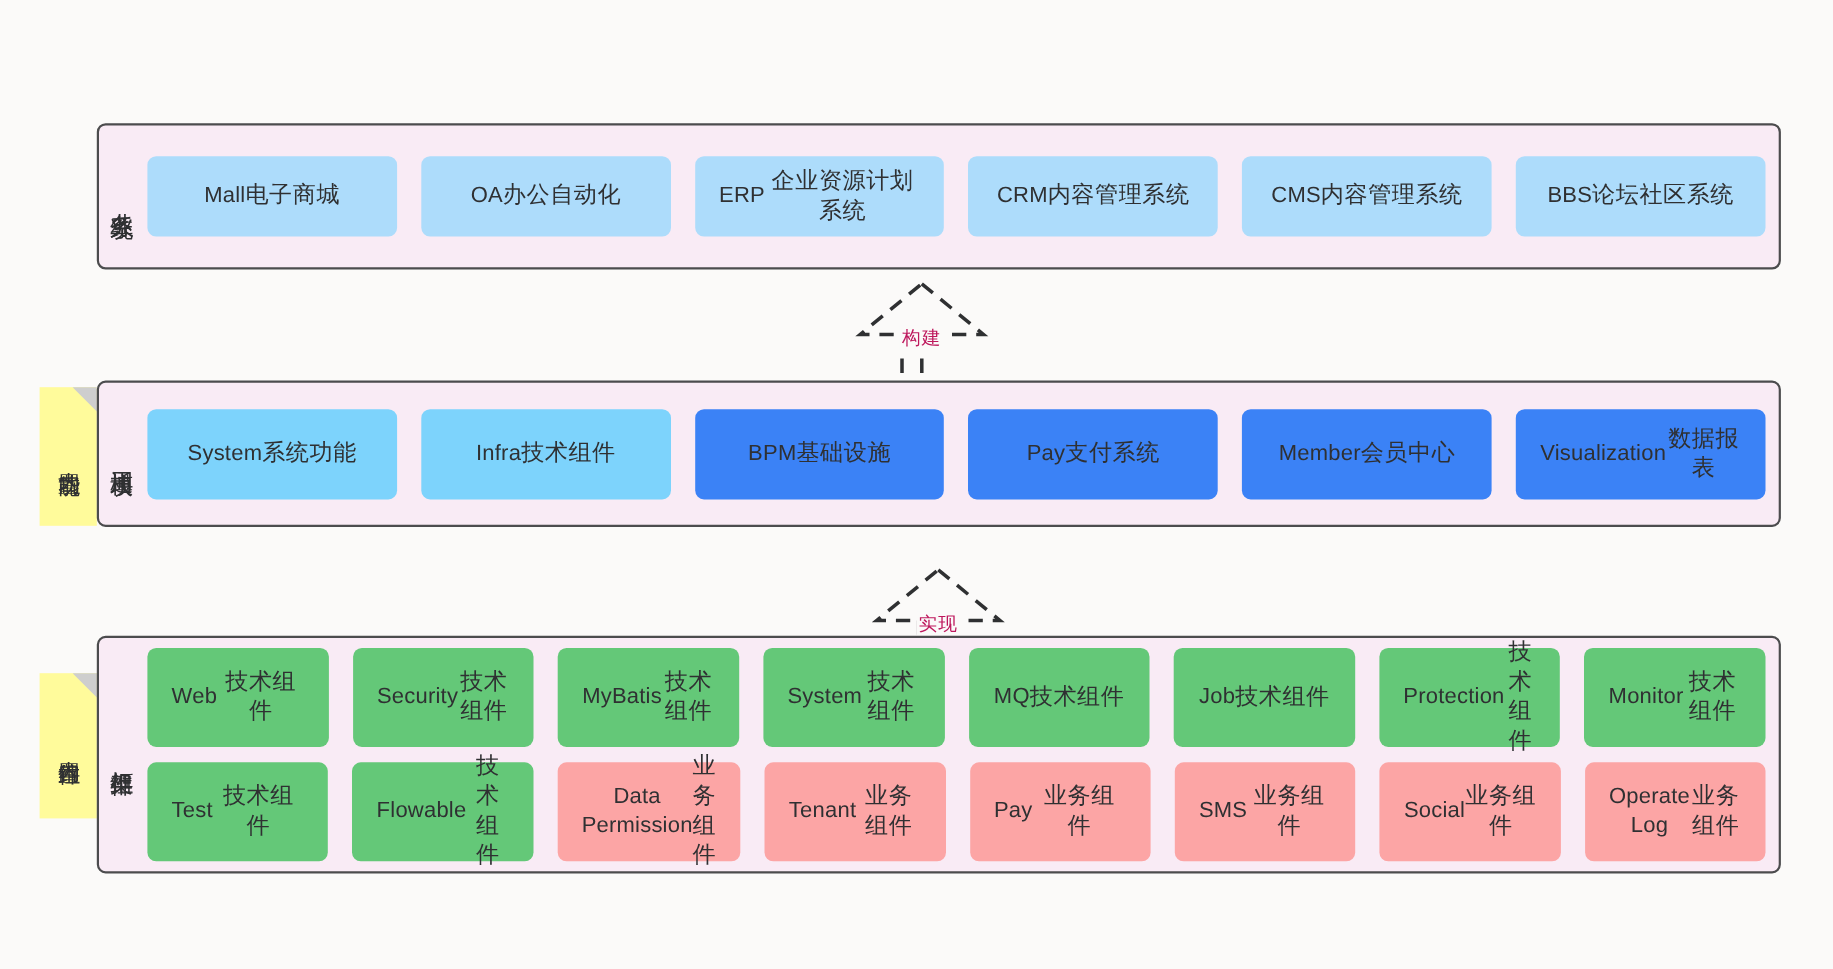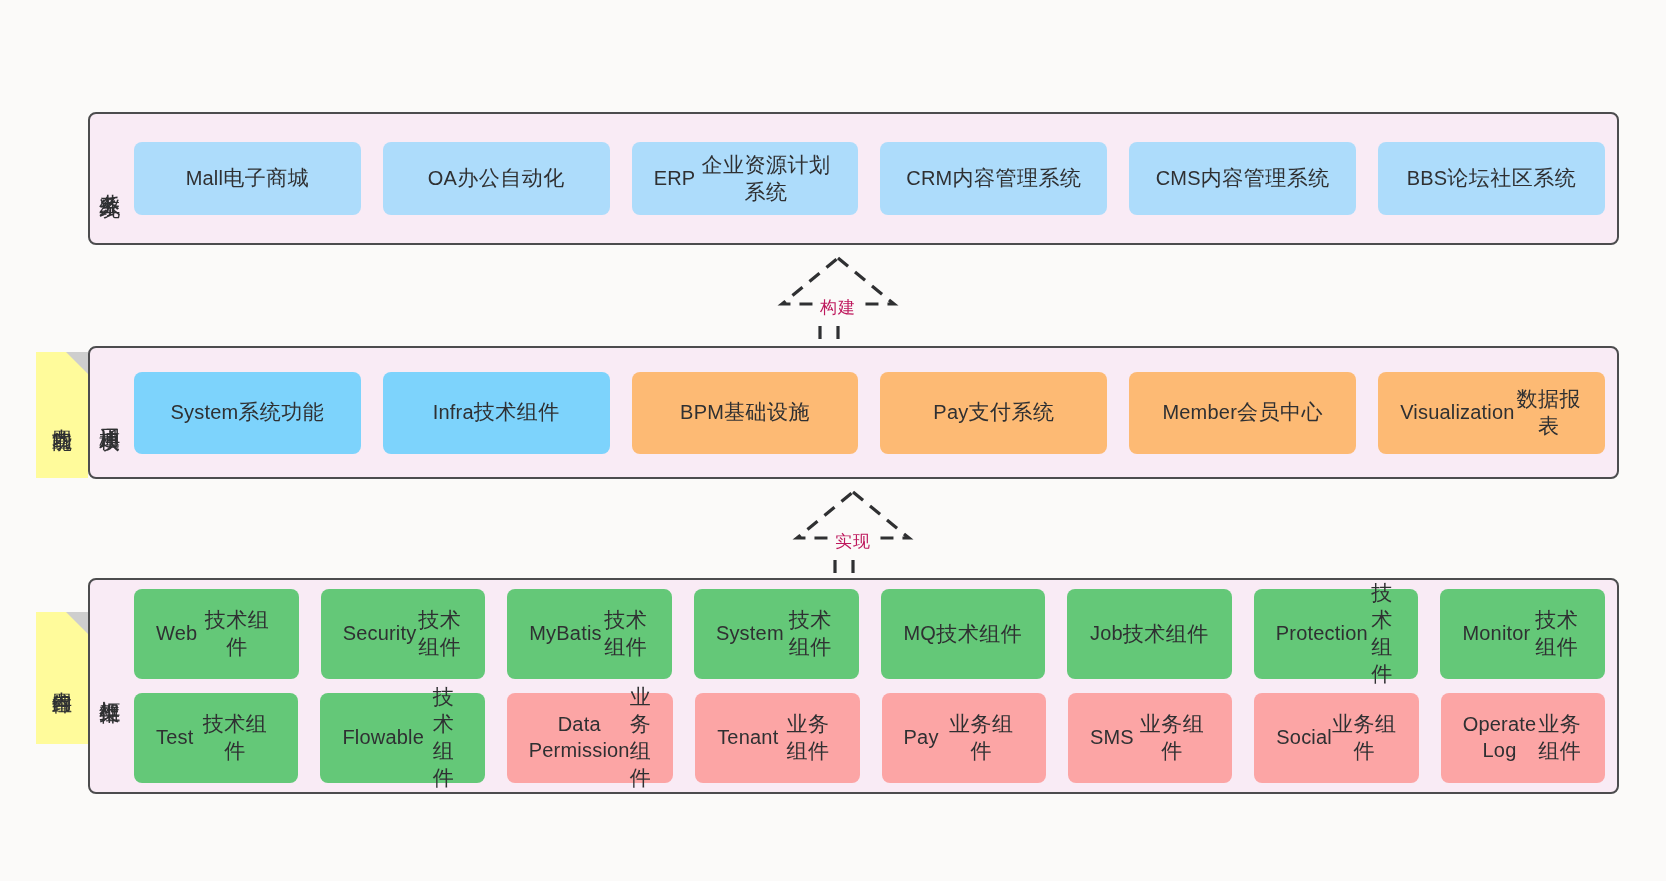--- a/index.html
+++ b/index.html
@@ -79,21 +79,21 @@
     font-size: 20px;
     letter-spacing: .2px;
   }
   .card .cn {
     font-size: 21px;
     letter-spacing: .5px;
   }
 
   .card.blue        { background: #addcfb; }
   .card.red         { background: #7dd3fc; }
-  .card.pink        { background: #fdba74; }
+  .card.pink        { background: #3b82f6; }
   .card.green       { background: #64c878; }
   .card.lightgreen  { background: #fca5a5; }
 
   
   #layer-business   { left: 88px;  top: 112px; width: 1531px; height: 133px; }
   #layer-modules    { left: 88px;  top: 346px; width: 1531px; height: 133px; }
   #layer-framework  { left: 88px;  top: 578px; width: 1531px; height: 216px; }
 
   #layer-business  .row .card  { height: 73px; }
   #layer-modules   .row .card  { height: 82px; }
@@ -146,21 +146,21 @@
     top: 44px;
     font-size: 17px;
     letter-spacing: 1px;
     color: #be185d;
     background: #fbfaf9;
     padding: 0 2px;
     white-space: nowrap;
     user-select: none;
   }
   #connector-build     { left: 748px; top: 252px; }
-  #connector-implement { left: 763px; top: 486px; }
+  #connector-implement { left: 763px; top: 512px; }
 </style>
 </head>
 <body>
 
 <div class="canvas">
 
   <div class="layer" id="layer-business">
     <div class="layer-title">业务系统</div>
     <div class="layer-body">
       <div class="row">

